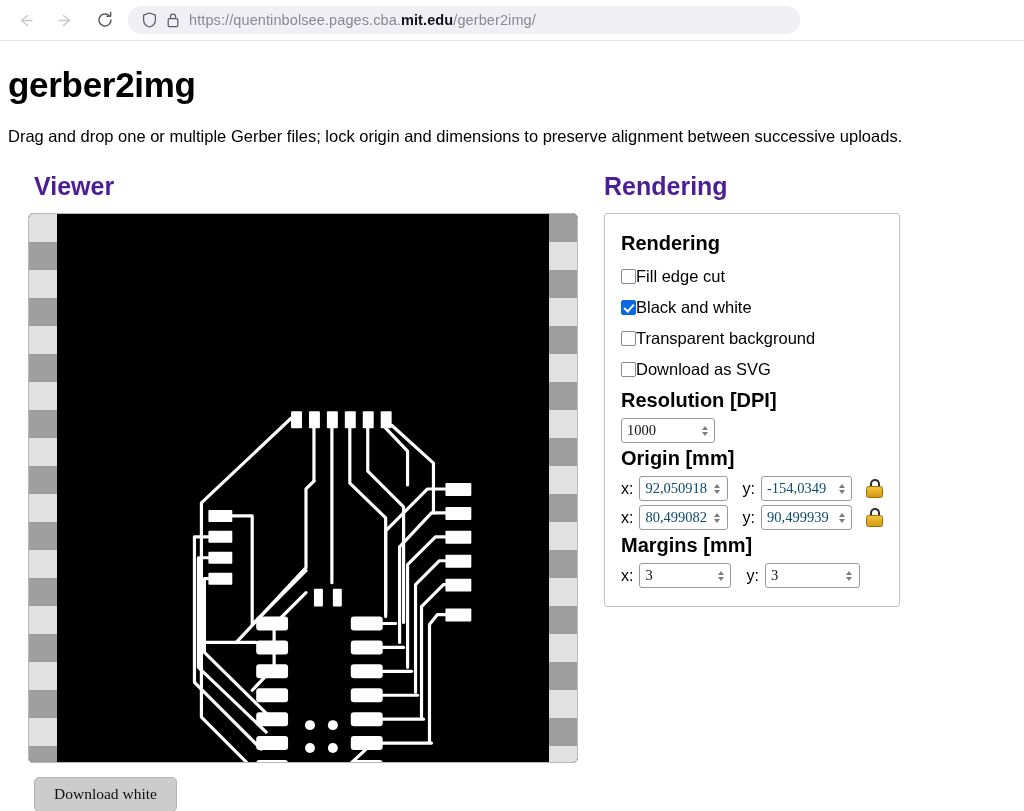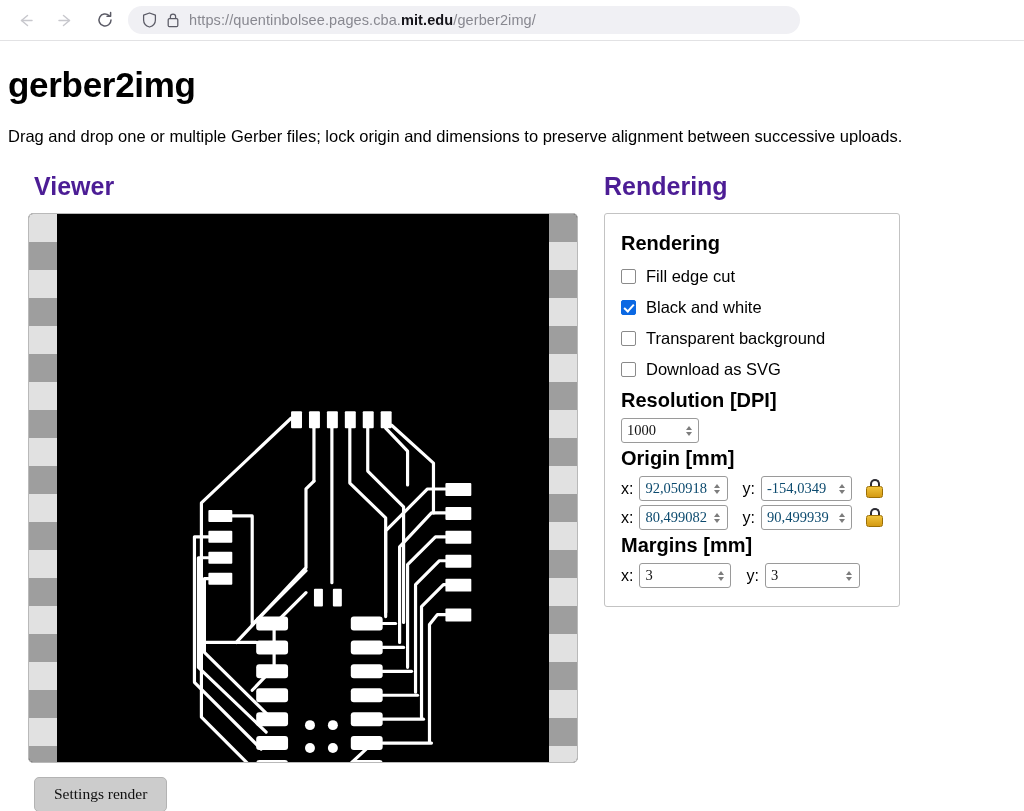--- a/index.html
+++ b/index.html
@@ -138,21 +138,20 @@
     font-size: 20px;
     font-weight: bold;
     margin: 4px 0 6px 0;
     color: #000;
   }
   h3.sub.spaced { margin-top: 4px; }
 
   .check-row {
     display: flex;
     align-items: center;
-    gap: 10px;
     height: 31px;
   }
   .cb {
     width: 15px; height: 15px;
     border: 1.4px solid #8a8a8a;
     border-radius: 2px;
     background: #fff;
     flex: 0 0 auto;
     position: relative;
   }
@@ -189,21 +188,21 @@
     height: 25px;
     border: 1px solid #9a9a9a;
     border-radius: 3px;
     background: #fff;
     display: flex;
     align-items: center;
     padding: 0 2px 0 5px;
     font-family: "Liberation Serif", serif;
   }
   .num-input.wide { width: 95px; }
-  .num-input.dpi  { width: 78px; }
+  .num-input.dpi  { width: 94px; }
   .num-val {
     flex: 1 1 auto;
     font-size: 14.5px;
     color: #111;
     white-space: nowrap;
     overflow: hidden;
   }
   .num-input.disabled .num-val { color: #0c4a6e; }
   .spinner {
     width: 15px;
@@ -421,21 +420,21 @@
               <path d="M327 531 L376 531"></path>
 
               <path d="M250 358 L196 412"></path>
               <path d="M250 380 L218 412 L218 455 L196 478"></path>
               <path d="M290 556 L318 530"></path>
             </g>
           </svg>
         </div>
       </div>
 
-      <div class="dl-btn">Settings render</div>
+      <div class="dl-btn">Download white</div>
     </div>
 
     <div class="col-settings">
       <h2 class="section">Rendering</h2>
 
       <div class="settings-card">
 
         <h3 class="sub">Rendering</h3>
 
         <div class="check-row">

